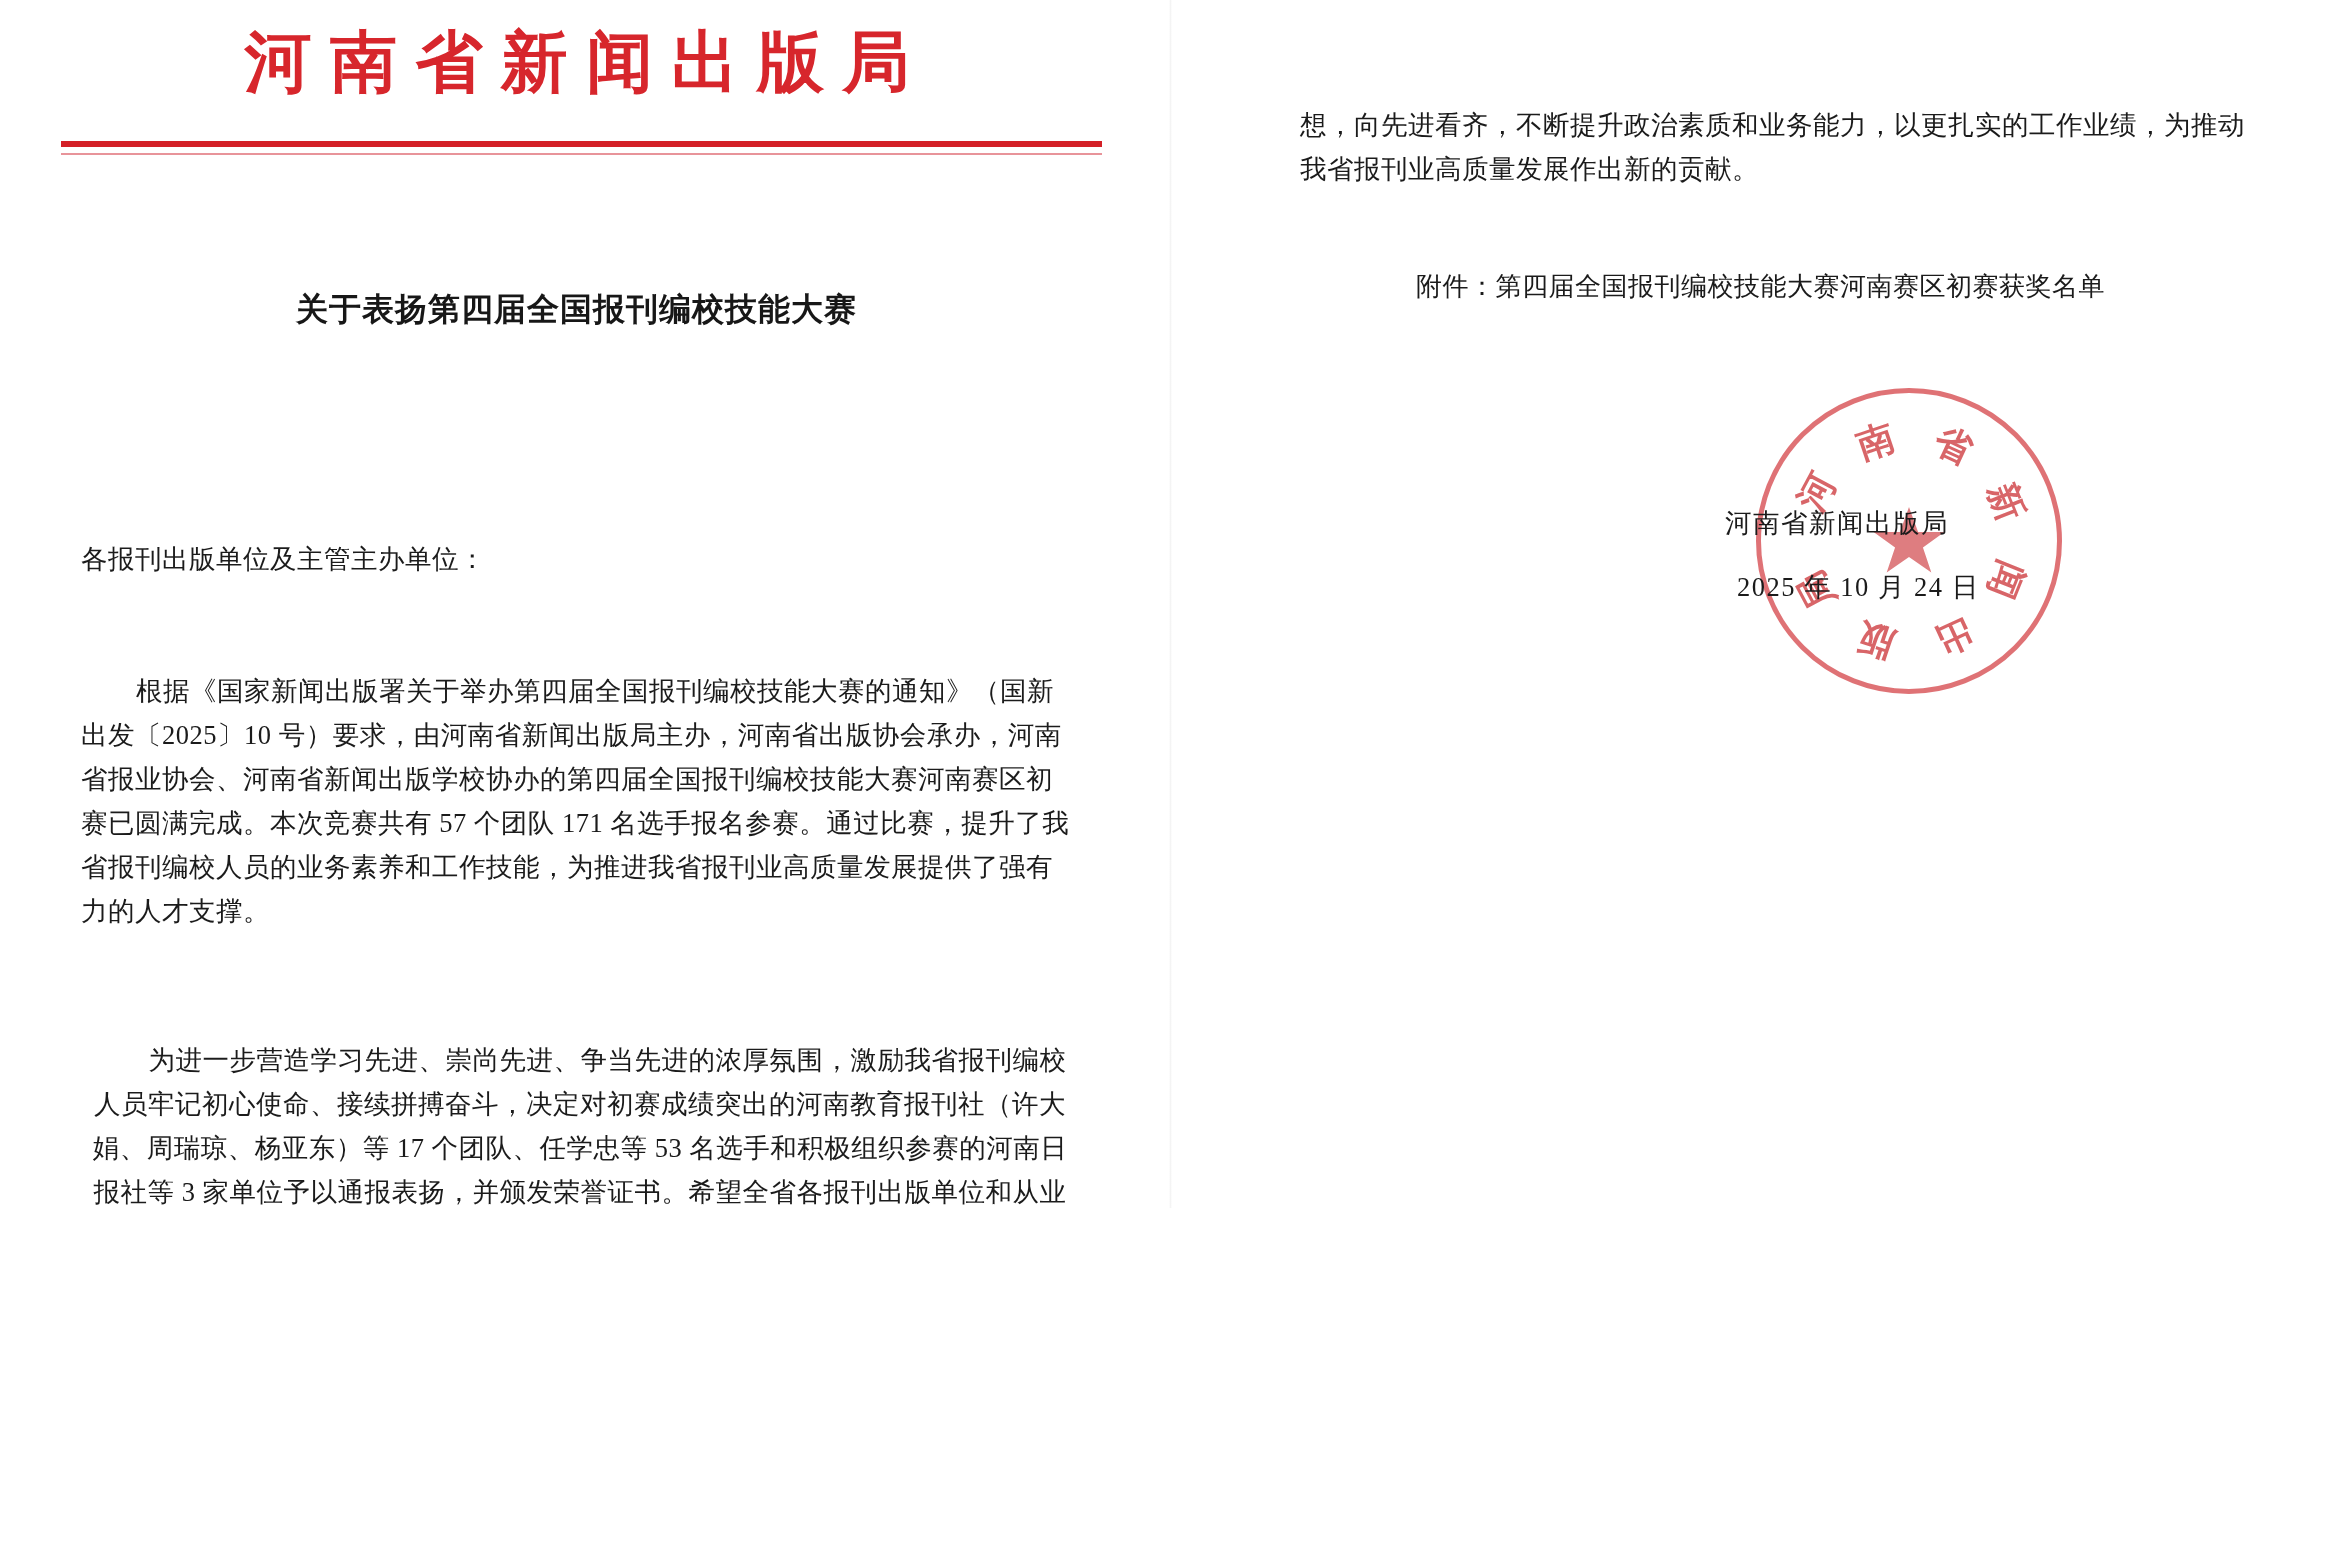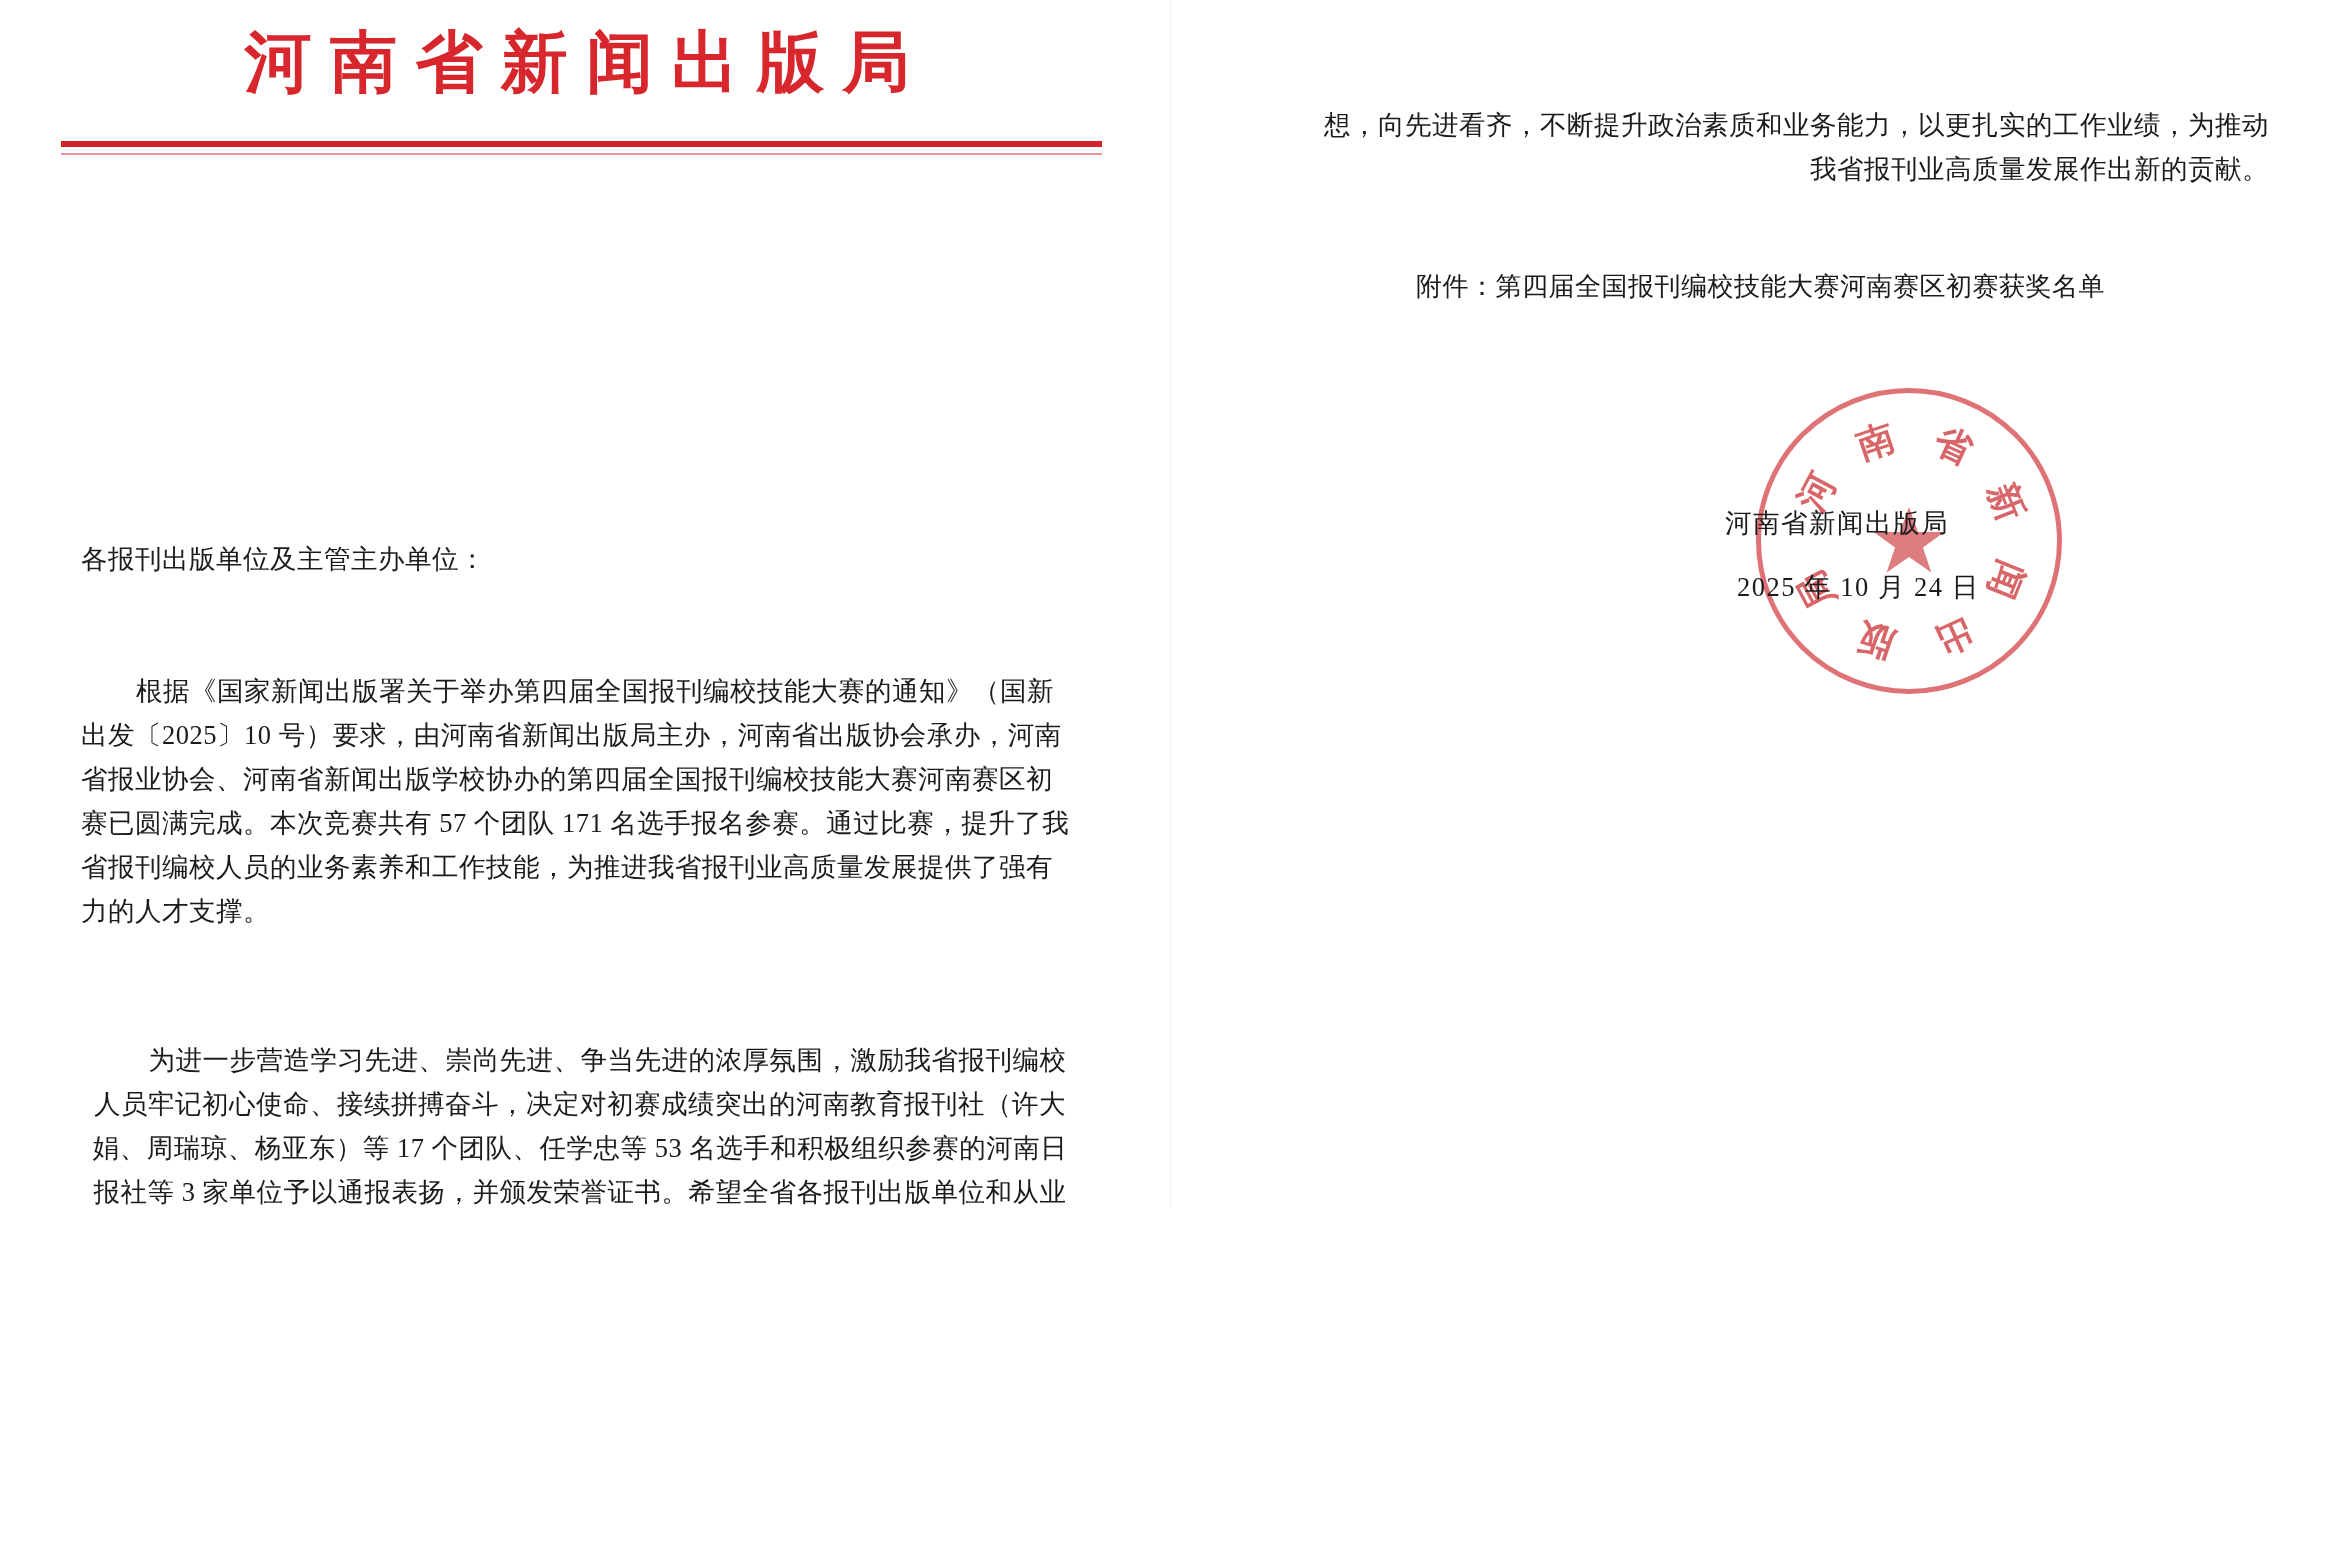--- a/index.html
+++ b/index.html
@@ -96,21 +96,21 @@
   .body-col {
     position: absolute;
     font-family: "Liberation Serif", "DejaVu Serif", serif;
     font-size: 26.5px;
     line-height: 44px;
     color: #1b1b1b;
     letter-spacing: 0.5px;
     white-space: pre-wrap;
   }
   .col-left  { left: 81px;  top: 449px; width: 998px; }
-  .col-right { left: 1300px; top: 15.3px;  width: 969px; text-align: right; }
+  .col-right { left: 1300px; top: 15.3px;  width: 969px; }
 
   .para { margin: 0; }
   .para.indent { text-indent: 55px; }
   .gap-before { margin-top: 17.3px; text-align: center; }
 
   
   .attachment {
     position: absolute;
     left: 1300px;
     top: 264px;
@@ -215,20 +215,21 @@
 
   <div class="sheet sheet-left">
 
     <div class="letterhead">
       <div class="letterhead-title">河南省新闻出版局</div>
     </div>
     <div class="rule-thick"></div>
     <div class="rule-thin"></div>
 
     <div class="doc-title">
+      <span class="t-line">关于表扬第四届全国报刊编校技能大赛</span>
     </div>
 
     <div class="body-col col-left">
       <p class="para">各报刊出版单位及主管主办单位：</p>
       <p class="para indent">根据《国家新闻出版署关于举办第四届全国报刊编校技能大赛的通知》（国新出发〔2025〕10 号）要求，由河南省新闻出版局主办，河南省出版协会承办，河南省报业协会、河南省新闻出版学校协办的第四届全国报刊编校技能大赛河南赛区初赛已圆满完成。本次竞赛共有 57 个团队 171 名选手报名参赛。通过比赛，提升了我省报刊编校人员的业务素养和工作技能，为推进我省报刊业高质量发展提供了强有力的人才支撑。</p>
       <p class="para indent gap-before">为进一步营造学习先进、崇尚先进、争当先进的浓厚氛围，激励我省报刊编校人员牢记初心使命、接续拼搏奋斗，决定对初赛成绩突出的河南教育报刊社（许大娟、周瑞琼、杨亚东）等 17 个团队、任学忠等 53 名选手和积极组织参赛的河南日报社等 3 家单位予以通报表扬，并颁发荣誉证书。希望全省各报刊出版单位和从业人员，坚持以习近平新时代中国特色社会主义思想为指导，深入学习贯彻习近平文化思</p>
     </div>
   </div>
 
   <div class="sheet sheet-right">

